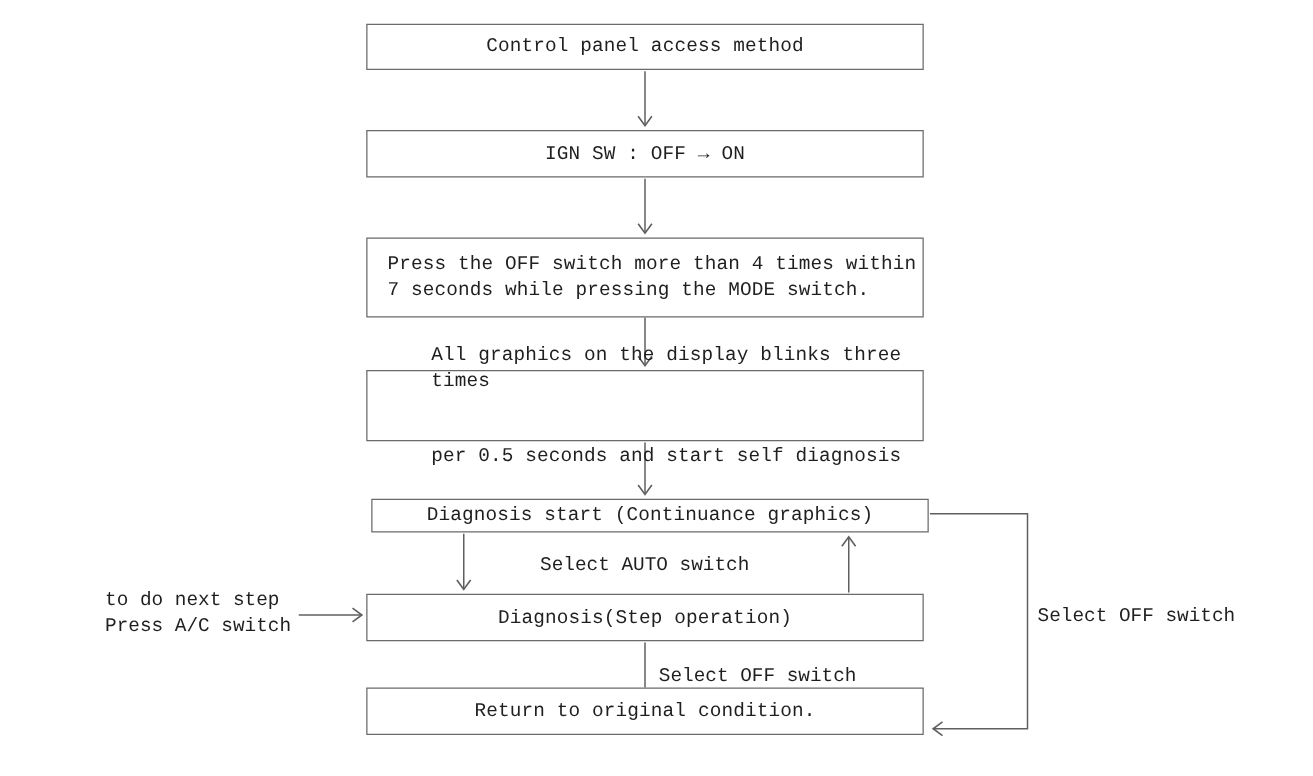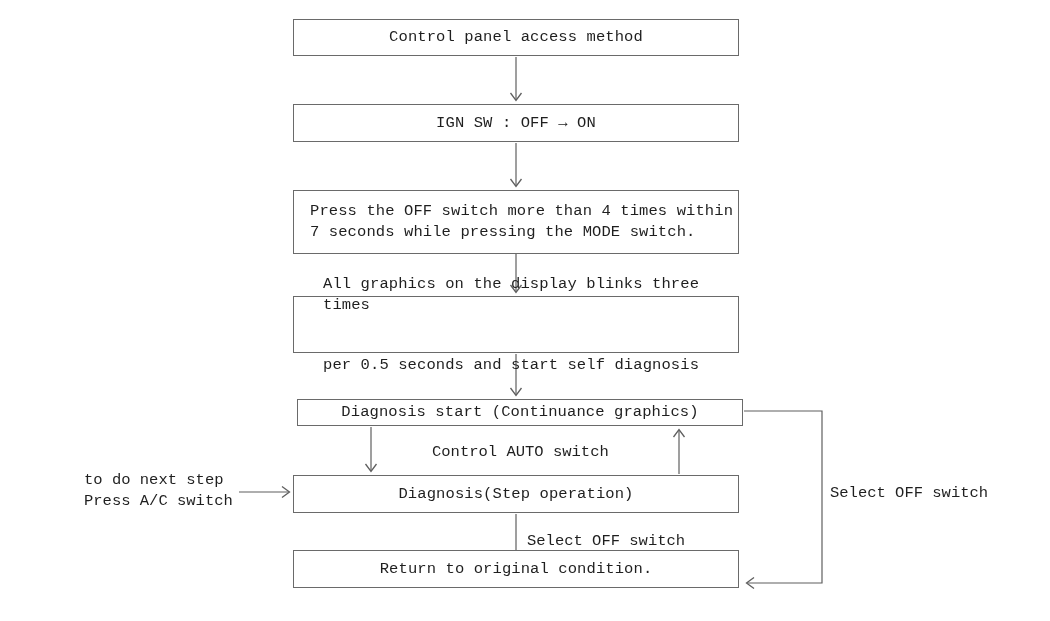--- a/index.html
+++ b/index.html
@@ -24,21 +24,21 @@
   .fbox{
     position:absolute;
     box-sizing:border-box;
     border:1px solid var(--border-color);
     background:var(--bg-color);
     display:flex;flex-direction:column;justify-content:center;
     font-size:15.5px;line-height:21px;letter-spacing:0.1px;
   }
   .fbox.center{align-items:center;text-align:center;}
   .fbox.leftpad1{padding-left:16px;}
-  .fbox.leftpad2{padding-left:29px;gap:39px;}
+  .fbox.leftpad2{padding-left:51px;gap:39px;}
   #box-1{left:293px;top:19px;width:446px;height:37px;}
   #box-2{left:293px;top:104px;width:446px;height:38px;justify-content:center;}
   #box-3{left:293px;top:190px;width:446px;height:64px;}
   #box-4{left:293px;top:296px;width:446px;height:57px;}
   #box-5{left:297px;top:399px;width:446px;height:27px;}
   #box-6{left:293px;top:475px;width:446px;height:38px;}
   #box-7{left:293px;top:550px;width:446px;height:38px;}
   .edge-label{
     position:absolute;
     font-size:15.5px;line-height:21px;white-space:nowrap;
@@ -95,21 +95,21 @@
   </div>
 
   <div class="fbox center" id="box-6">
     <div>Diagnosis(Step operation)</div>
   </div>
 
   <div class="fbox center" id="box-7">
     <div>Return to original condition.</div>
   </div>
 
-  <div class="edge-label" id="label-select-auto">Control AUTO switch</div>
+  <div class="edge-label" id="label-select-auto">Select AUTO switch</div>
 
   <div class="edge-label" id="label-select-off-mid">Select OFF switch</div>
 
   <div class="edge-label" id="label-select-off-right">Select OFF switch</div>
 
   <div class="edge-label" id="label-press-ac">
     <div>to do next step</div>
     <div>Press A/C switch</div>
   </div>
 

